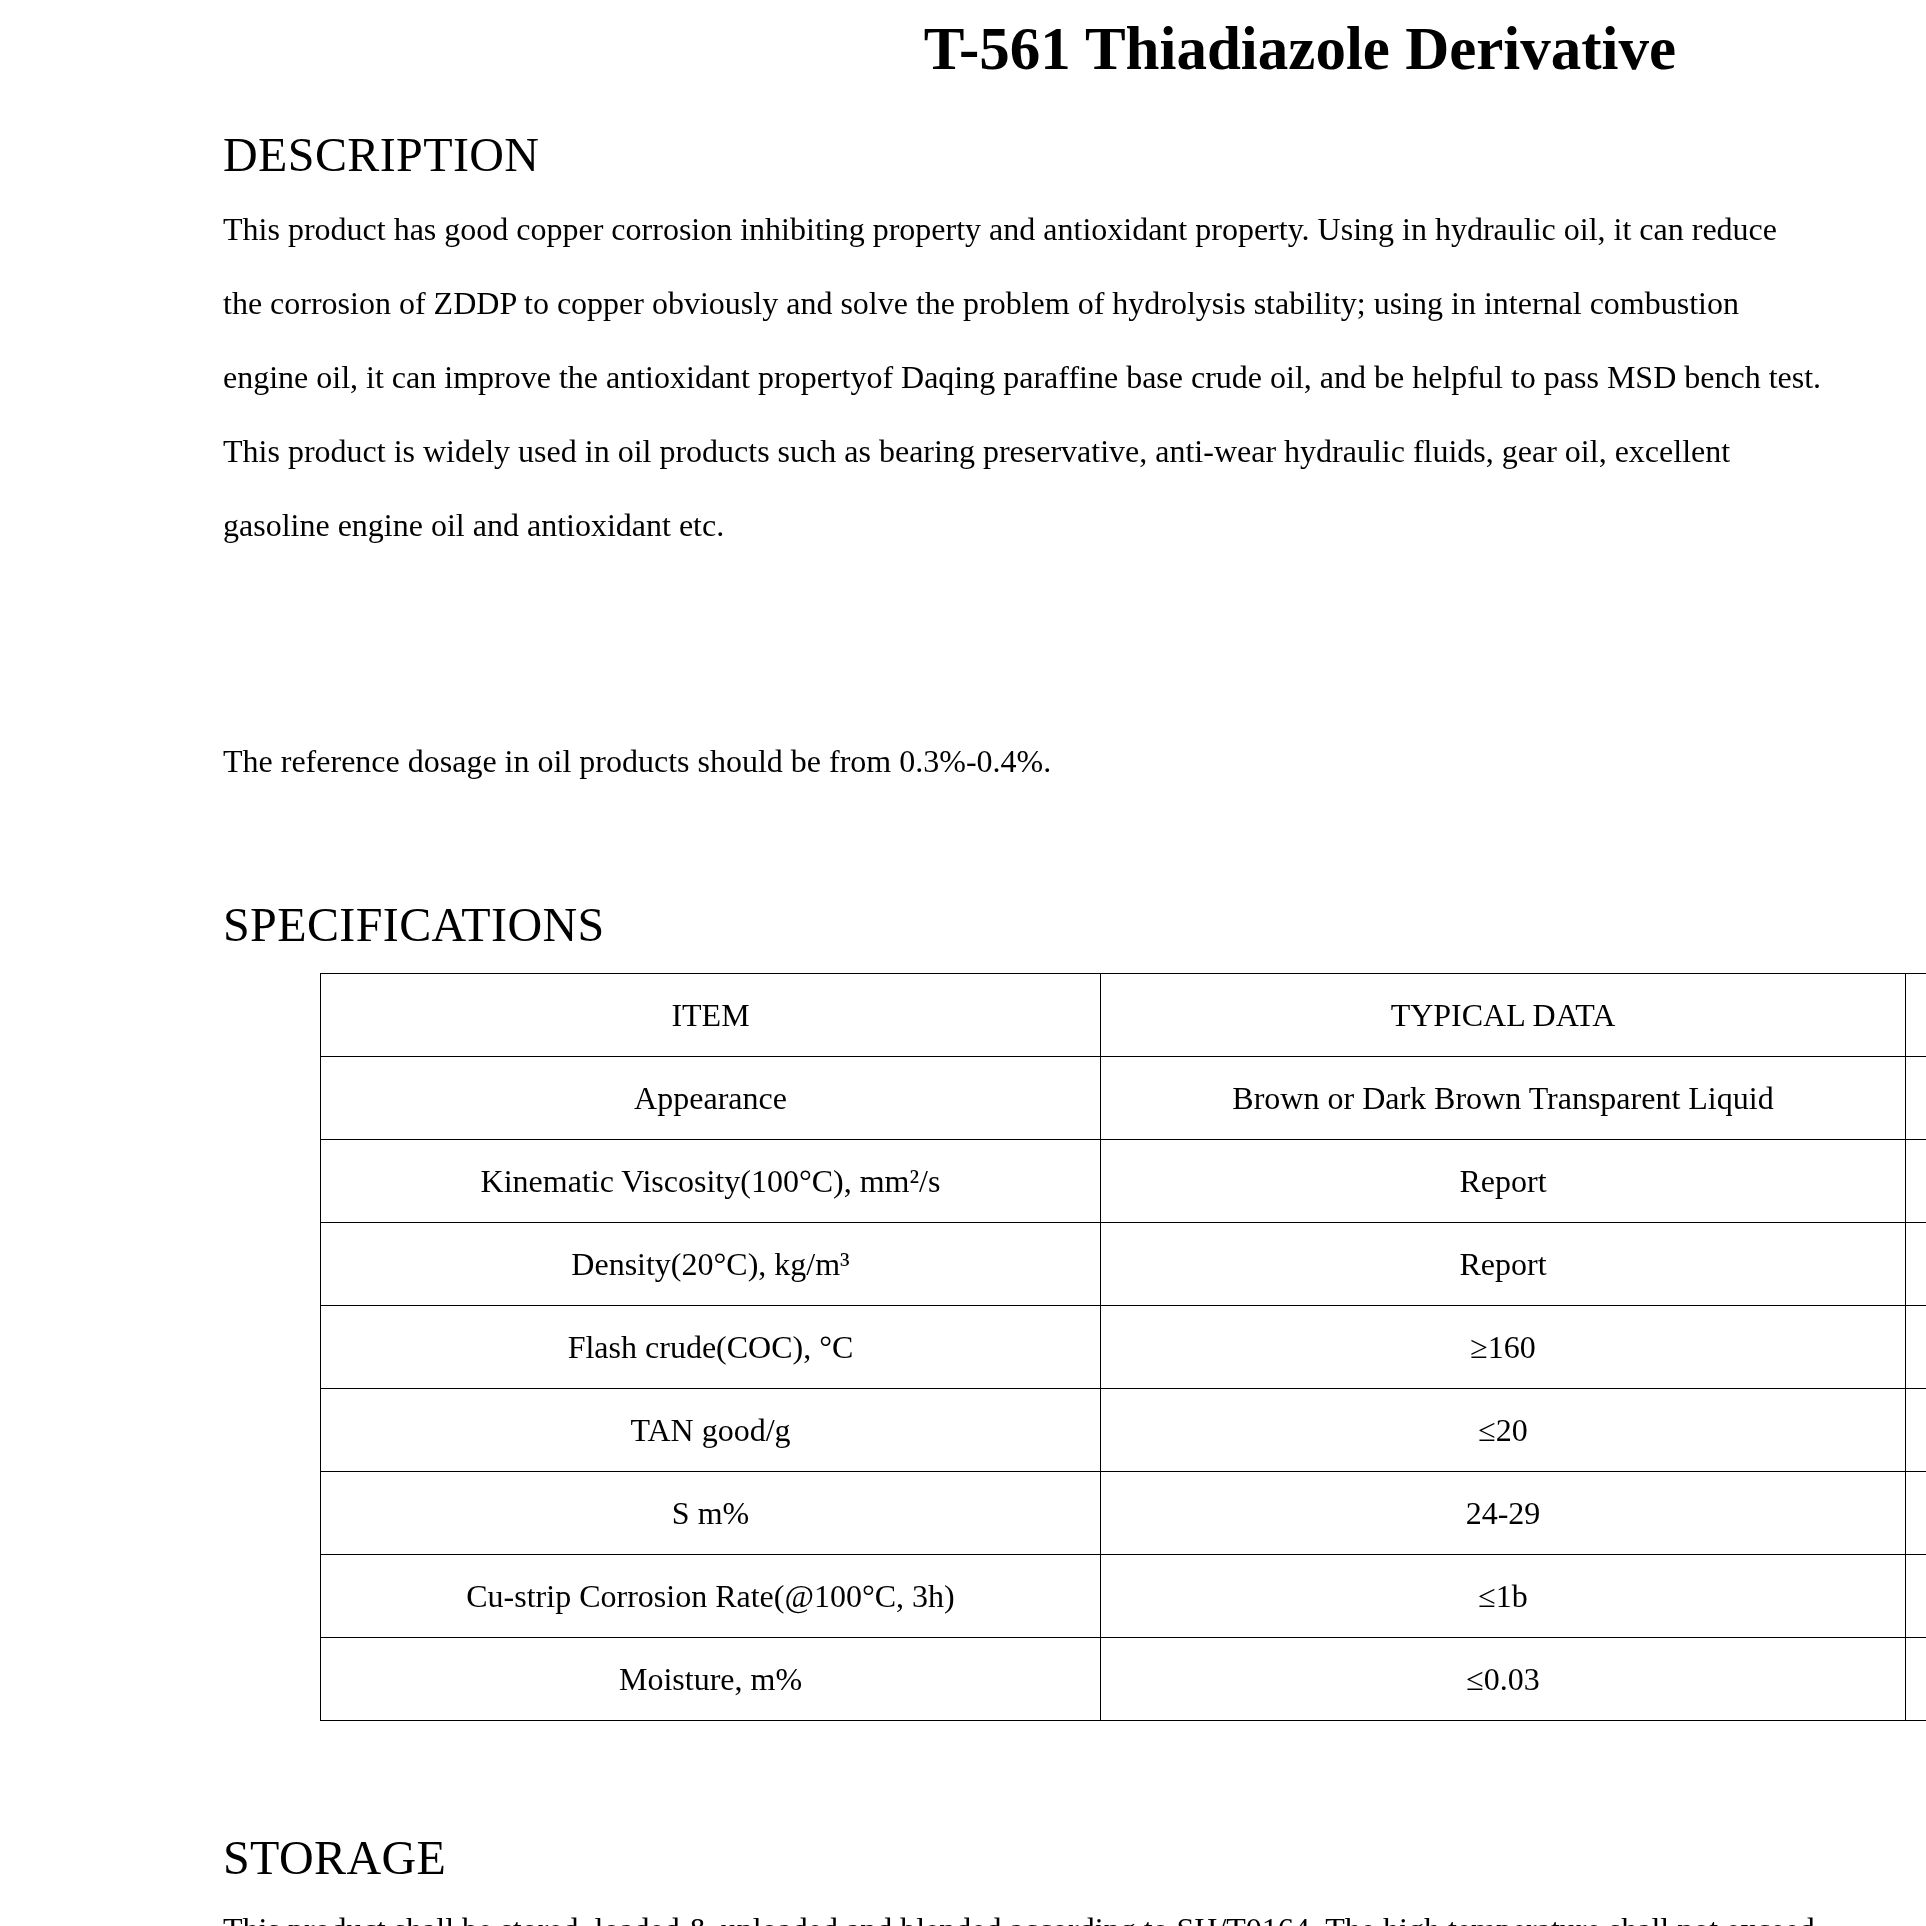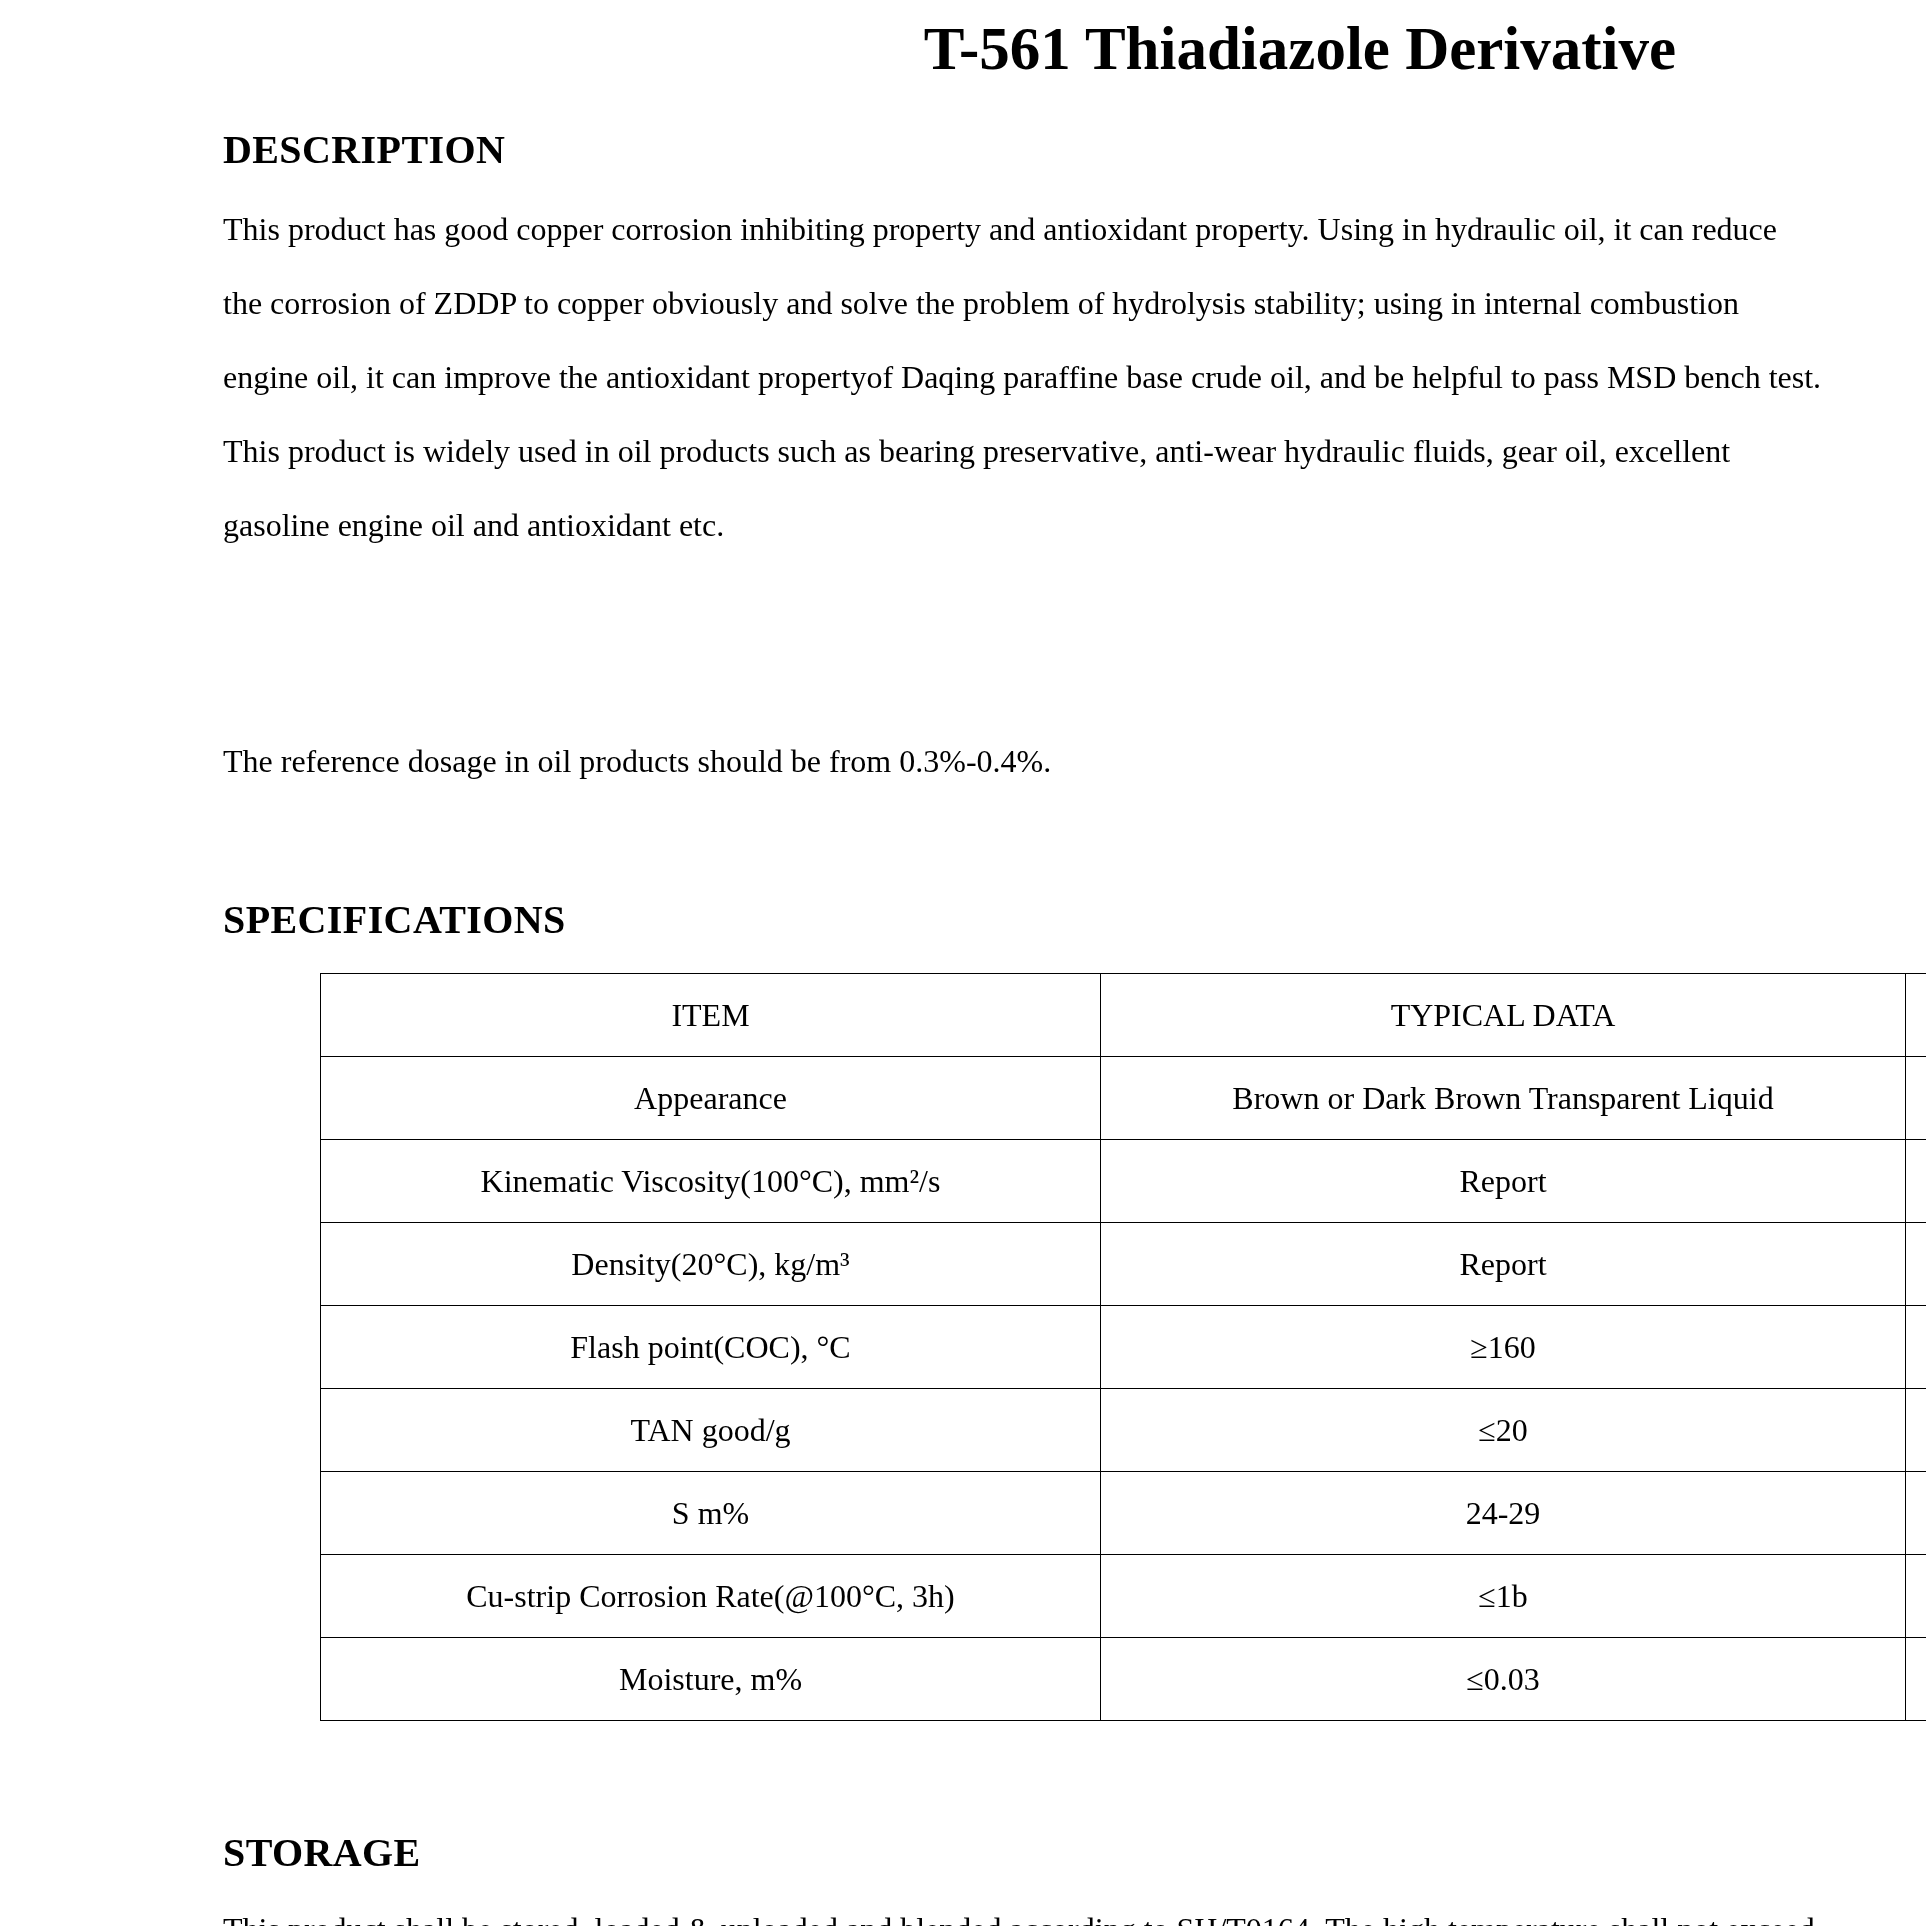--- a/index.html
+++ b/index.html
@@ -22,22 +22,22 @@
     left: 0;
     width: 100%;
     text-align: center;
     font-size: 61px;
     font-weight: bold;
     line-height: 1.2;
   }
   .sec-heading {
     position: absolute;
     left: 223px;
-    font-size: 40px;
-    font-weight: bold;
+    font-size: 48px;
+    font-weight: normal;
     line-height: 1.2;
     letter-spacing: 0.4px;
   }
   .para {
     position: absolute;
     left: 223px;
     width: 2173px;
     font-size: 32px;
     line-height: 74px;
   }
@@ -111,21 +111,21 @@
         <td>Kinematic Viscosity(100°C), mm²/s</td>
         <td>Report</td>
         <td>GB/T265</td>
       </tr>
       <tr>
         <td>Density(20°C), kg/m³</td>
         <td>Report</td>
         <td>GB/T1884</td>
       </tr>
       <tr>
-        <td>Flash point(COC), °C</td>
+        <td>Flash crude(COC), °C</td>
         <td>≥160</td>
         <td>GB/T3536</td>
       </tr>
       <tr>
         <td>TAN good/g</td>
         <td>≤20</td>
         <td>GB/T264</td>
       </tr>
       <tr>
         <td>S m%</td>

